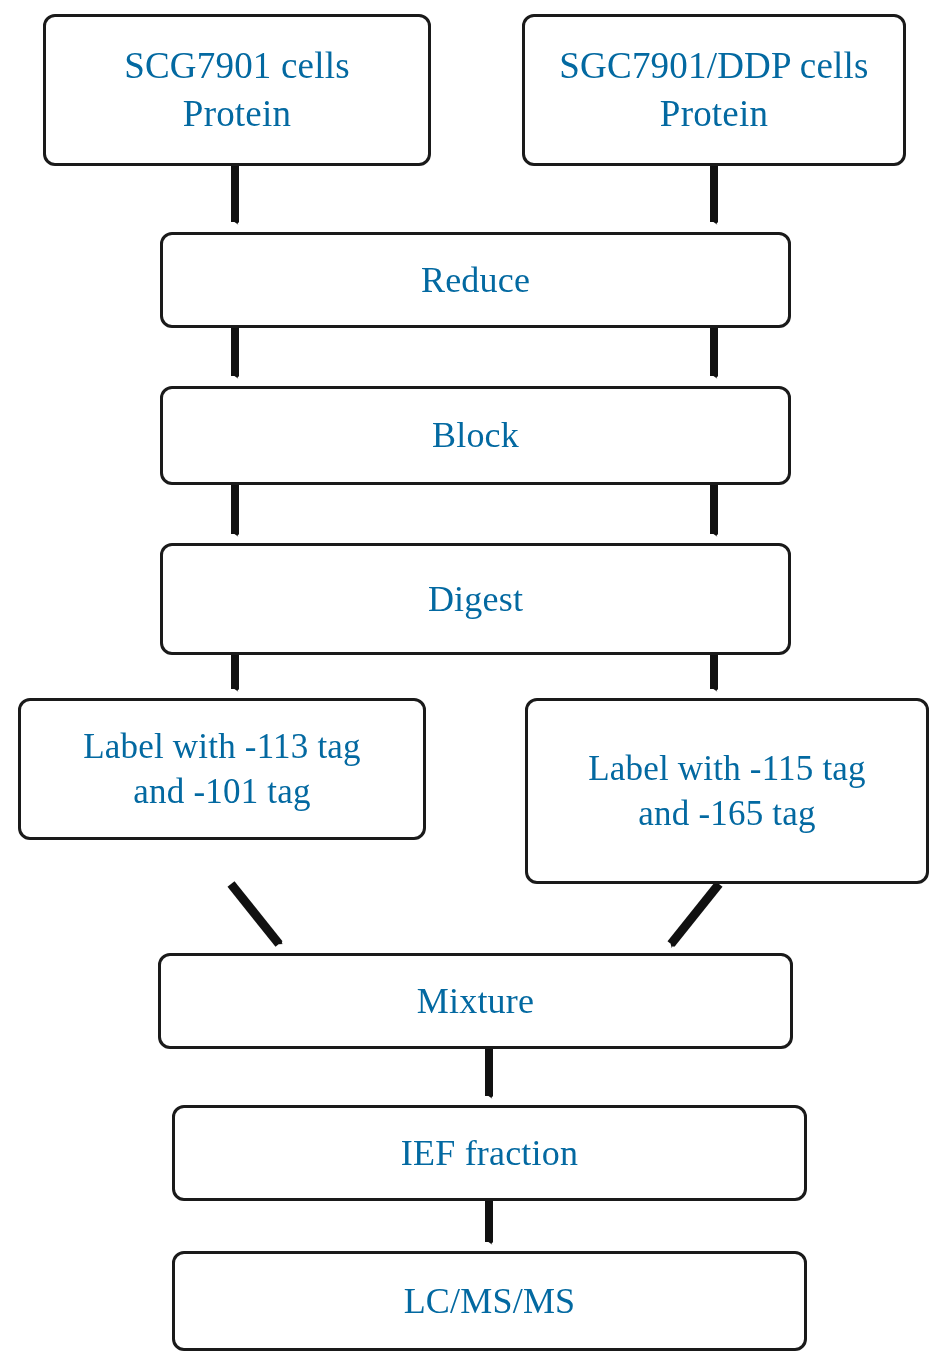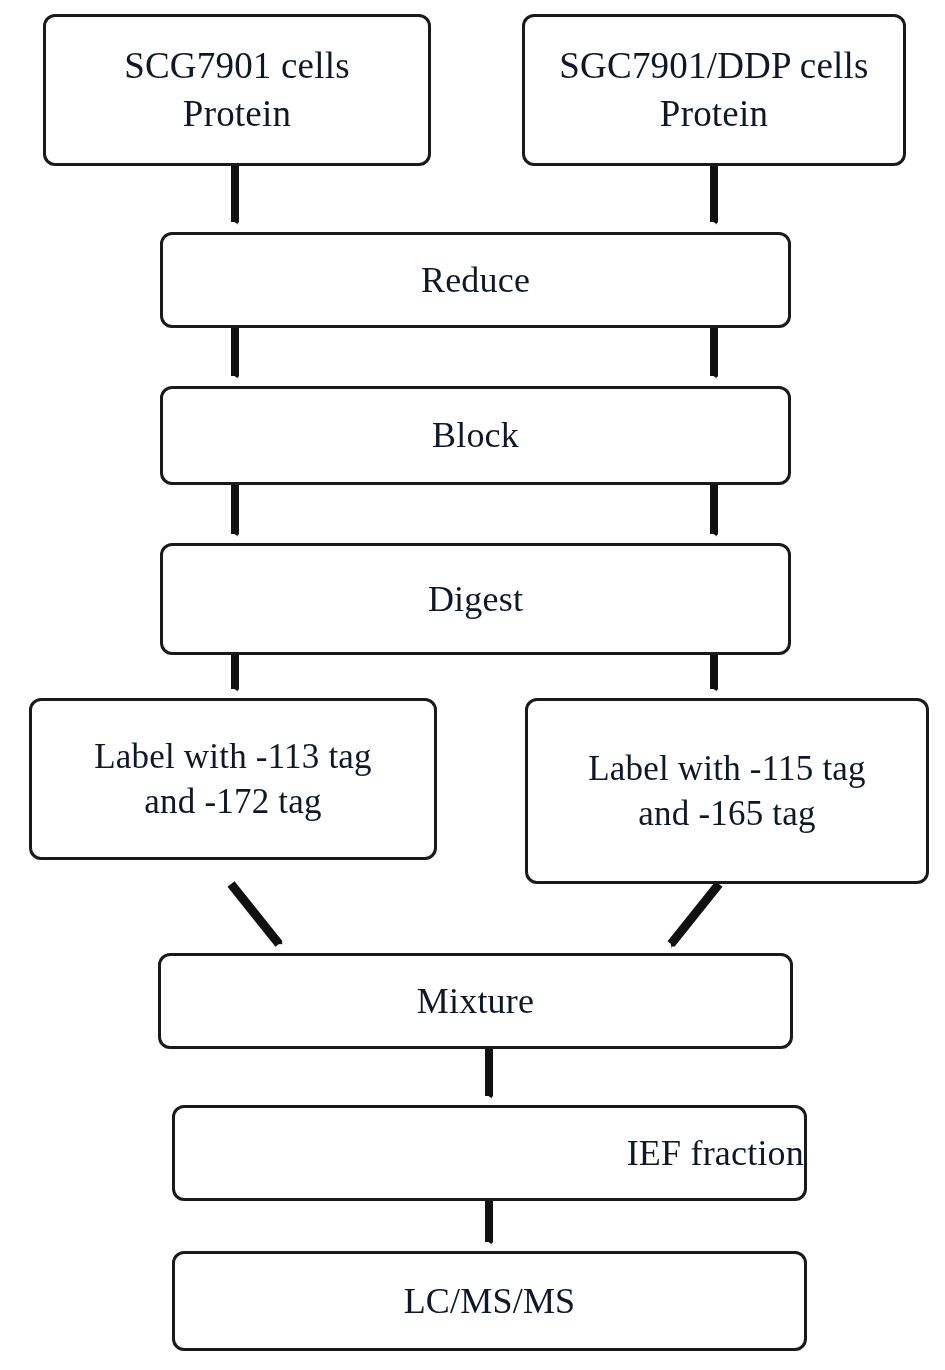--- a/index.html
+++ b/index.html
@@ -18,21 +18,21 @@
   .node {
     position: absolute;
     box-sizing: border-box;
     background: #ffffff;
     border: 3px solid #1a1a1a;
     border-radius: 12px;
     display: flex;
     flex-direction: column;
     align-items: center;
     justify-content: center;
-    color: #0f172a;
+    color: #0369a1;
     text-align: center;
     line-height: 1.30;
     letter-spacing: 0.2px;
   }
   .node .line {
     display: block;
     white-space: nowrap;
   }
   .fs-big   { font-size: 37px; }
   .fs-mid   { font-size: 36px; }
@@ -121,35 +121,35 @@
   </div>
 
   <div class="node fs-mid" style="left:160px; top:386px; width:631px; height:99px;">
     <span class="line">Block</span>
   </div>
 
   <div class="node fs-mid" style="left:160px; top:543px; width:631px; height:112px;">
     <span class="line">Digest</span>
   </div>
 
-  <div class="node fs-lbl" style="left:29px; top:698px; width:408px; height:162px;">
+  <div class="node fs-lbl" style="left:18px; top:698px; width:408px; height:142px;">
     <span class="line">Label with -113 tag</span>
-    <span class="line">and -172 tag</span>
+    <span class="line">and -101 tag</span>
   </div>
 
   <div class="node fs-lbl" style="left:525px; top:698px; width:404px; height:186px;">
     <span class="line">Label with -115 tag</span>
     <span class="line">and -165 tag</span>
   </div>
 
   <div class="node fs-mid" style="left:158px; top:953px; width:635px; height:96px;">
     <span class="line">Mixture</span>
   </div>
 
-  <div class="node fs-mid" style="left:172px; top:1105px; width:635px; height:96px;align-items:flex-end;">
+  <div class="node fs-mid" style="left:172px; top:1105px; width:635px; height:96px;">
     <span class="line">IEF fraction</span>
   </div>
 
   <div class="node fs-mid" style="left:172px; top:1251px; width:635px; height:100px;">
     <span class="line">LC/MS/MS</span>
   </div>
 
 </div>
 
 </body></html>

